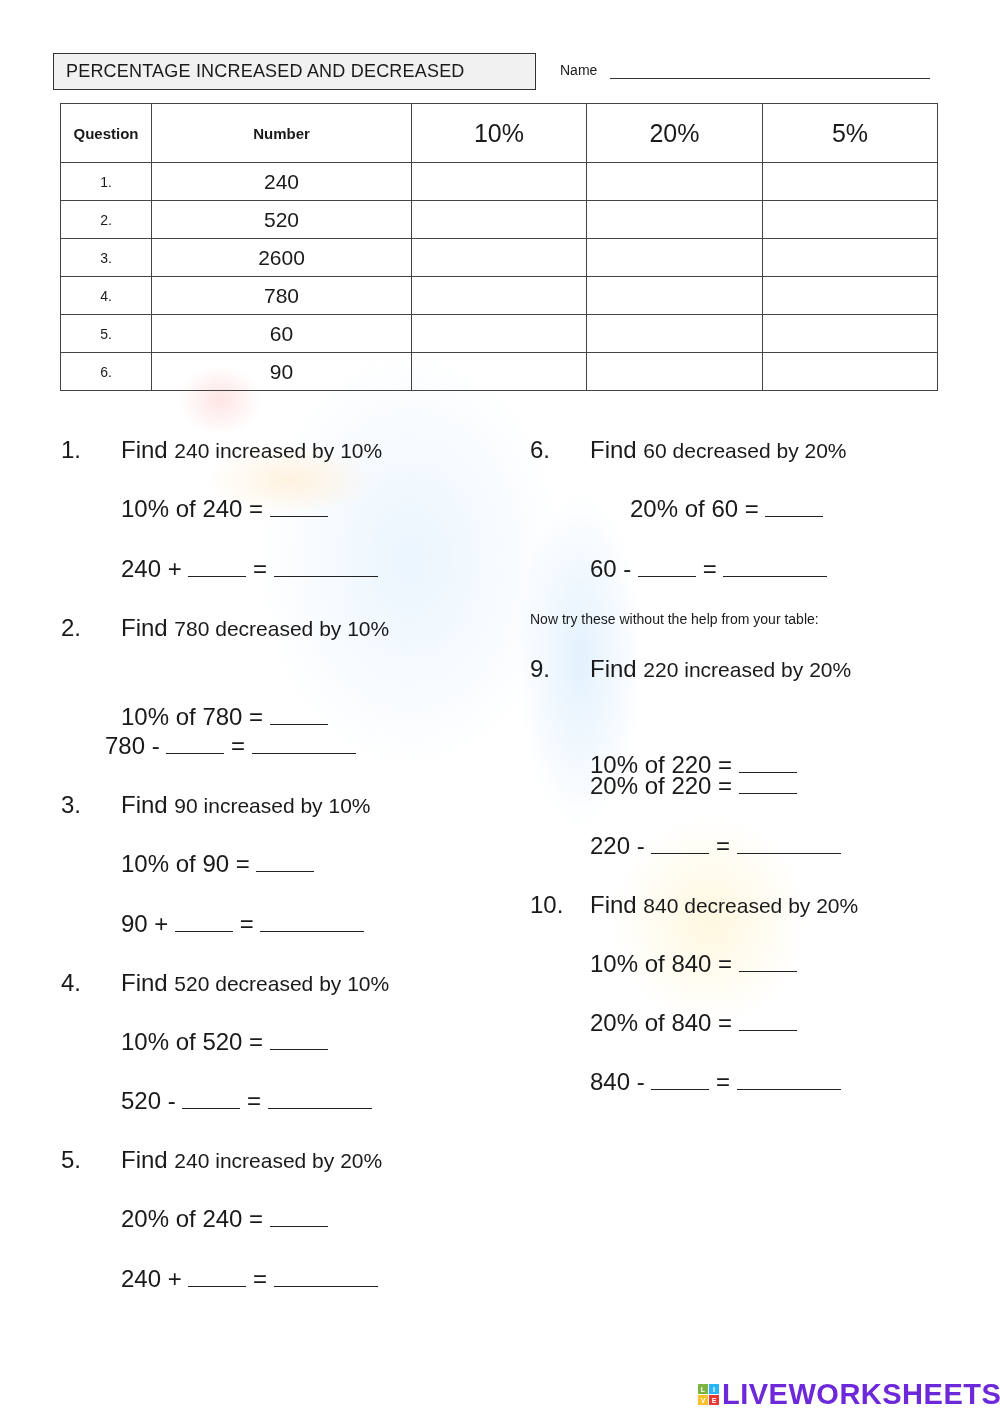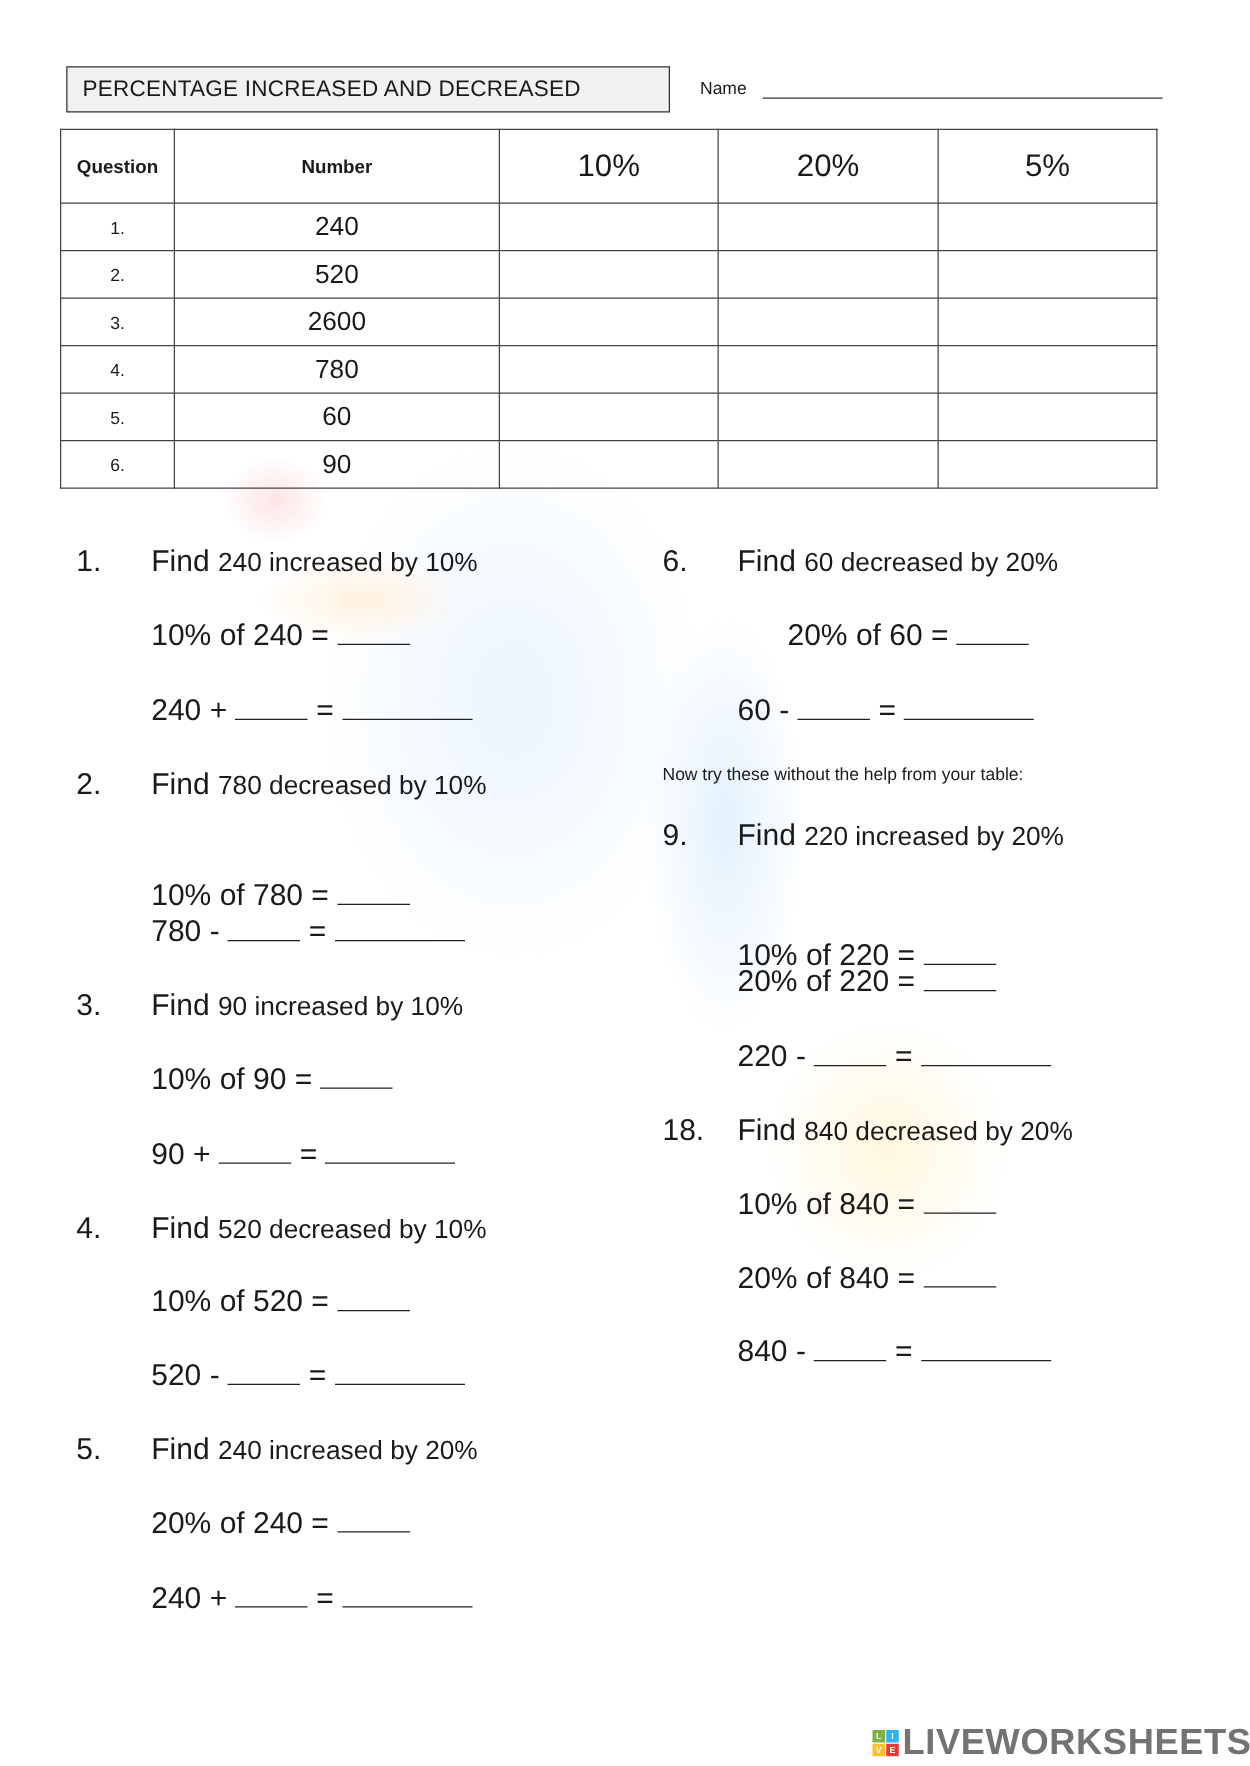--- a/index.html
+++ b/index.html
@@ -19,21 +19,21 @@
   }
   .title-box {
     position: absolute; left: 53px; top: 53px; width: 483px; height: 37px;
     border: 1.5px solid #333; background: #f1f1f1; box-sizing: border-box;
     display: flex; align-items: center; padding-left: 12px;
     font-size: 18px; letter-spacing: 0.2px;
   }
   .name-label { position: absolute; left: 560px; top: 62px; font-size: 14px; }
   .name-line { position: absolute; left: 610px; top: 78px; width: 320px; border-bottom: 1.5px solid #333; }
   table.grid {
-    position: absolute; left: 48px; top: 103px; width: 877px;
+    position: absolute; left: 60px; top: 103px; width: 877px;
     border-collapse: collapse; table-layout: fixed; border-radius: 12px;
   }
   table.grid td, table.grid th { border: 1.3px solid #444; text-align: center; padding: 0; }
   table.grid th { height: 58px; font-weight: normal; }
   table.grid th.small { font-size: 15px; font-weight: bold; }
   table.grid th.pct { font-size: 25px; }
   table.grid td { height: 37px; }
   table.grid td.qnum { font-size: 14px; }
   table.grid td.num { font-size: 21px; }
   .q { position: absolute; font-size: 24px; white-space: nowrap; }
@@ -41,21 +41,21 @@
   .q .qt { position: absolute; left: 60px; }
   .q .qt .small { font-size: 21px; }
   .line { position: absolute; font-size: 24px; white-space: nowrap; }
   .blank { display: inline-block; border-bottom: 1.5px solid #222; height: 1px; vertical-align: baseline; }
   .b-short { width: 58px; }
   .b-long { width: 104px; }
   .note { position: absolute; left: 530px; top: 611px; font-size: 14px; }
   .logo { position: absolute; left: 698px; top: 1378px; display: flex; align-items: center; }
   .logo .grid4 { display: grid; grid-template-columns: 10px 10px; grid-template-rows: 10px 10px; gap: 1px; margin-right: 3px; }
   .logo .grid4 span { font-size: 7px; color: #fff; font-weight: bold; display: flex; align-items: center; justify-content: center; }
-  .logo .word { font-size: 29px; font-weight: bold; color: #737373; letter-spacing: 0.5px; }
+  .logo .word { font-size: 29px; font-weight: bold; color: #6d28d9; letter-spacing: 0.5px; }
 </style>
 </head>
 <body>
 
 <div class="watermark"></div>
 
 <div class="title-box">
   <span>PERCENTAGE INCREASED AND DECREASED</span>
 </div>
 <div class="name-label">Name</div>
@@ -127,21 +127,21 @@
   <span class="qt"><span>Find</span> <span class="small">240 increased by 10%</span></span>
 </div>
 <div class="line" style="left:121px; top:495px;"><span>10% of 240 =</span> <span class="blank b-short"></span></div>
 <div class="line" style="left:121px; top:555px;"><span>240 +</span> <span class="blank b-short"></span> <span>=</span> <span class="blank b-long"></span></div>
 
 <div class="q" style="left:61px; top:614px;">
   <span class="qn">2.</span>
   <span class="qt"><span>Find</span> <span class="small">780 decreased by 10%</span></span>
 </div>
 <div class="line" style="left:121px; top:703px;"><span>10% of 780 =</span> <span class="blank b-short"></span></div>
-<div class="line" style="left:121px; top:732px;"><span>780 -</span> <span class="blank b-short"></span> <span>=</span> <span class="blank b-long"></span></div>
+<div class="line" style="left:105px; top:732px;"><span>780 -</span> <span class="blank b-short"></span> <span>=</span> <span class="blank b-long"></span></div>
 
 <div class="q" style="left:61px; top:791px;">
   <span class="qn">3.</span>
   <span class="qt"><span>Find</span> <span class="small">90 increased by 10%</span></span>
 </div>
 <div class="line" style="left:121px; top:850px;"><span>10% of 90 =</span> <span class="blank b-short"></span></div>
 <div class="line" style="left:121px; top:910px;"><span>90 +</span> <span class="blank b-short"></span> <span>=</span> <span class="blank b-long"></span></div>
 
 <div class="q" style="left:61px; top:969px;">
   <span class="qn">4.</span>
@@ -168,21 +168,21 @@
 
 <div class="q" style="left:530px; top:655px;">
   <span class="qn">9.</span>
   <span class="qt"><span>Find</span> <span class="small">220 increased by 20%</span></span>
 </div>
 <div class="line" style="left:590px; top:713px;margin-top:38px;"><span>10% of 220 =</span> <span class="blank b-short"></span></div>
 <div class="line" style="left:590px; top:772px;"><span>20% of 220 =</span> <span class="blank b-short"></span></div>
 <div class="line" style="left:590px; top:832px;"><span>220 -</span> <span class="blank b-short"></span> <span>=</span> <span class="blank b-long"></span></div>
 
 <div class="q" style="left:530px; top:891px;">
-  <span class="qn">18.</span>
+  <span class="qn">10.</span>
   <span class="qt"><span>Find</span> <span class="small">840 decreased by 20%</span></span>
 </div>
 <div class="line" style="left:590px; top:950px;"><span>10% of 840 =</span> <span class="blank b-short"></span></div>
 <div class="line" style="left:590px; top:1009px;"><span>20% of 840 =</span> <span class="blank b-short"></span></div>
 <div class="line" style="left:590px; top:1068px;"><span>840 -</span> <span class="blank b-short"></span> <span>=</span> <span class="blank b-long"></span></div>
 
 <div class="logo">
   <div class="grid4">
     <span style="background:#7cb342">L</span>
     <span style="background:#29b6f6">I</span>

